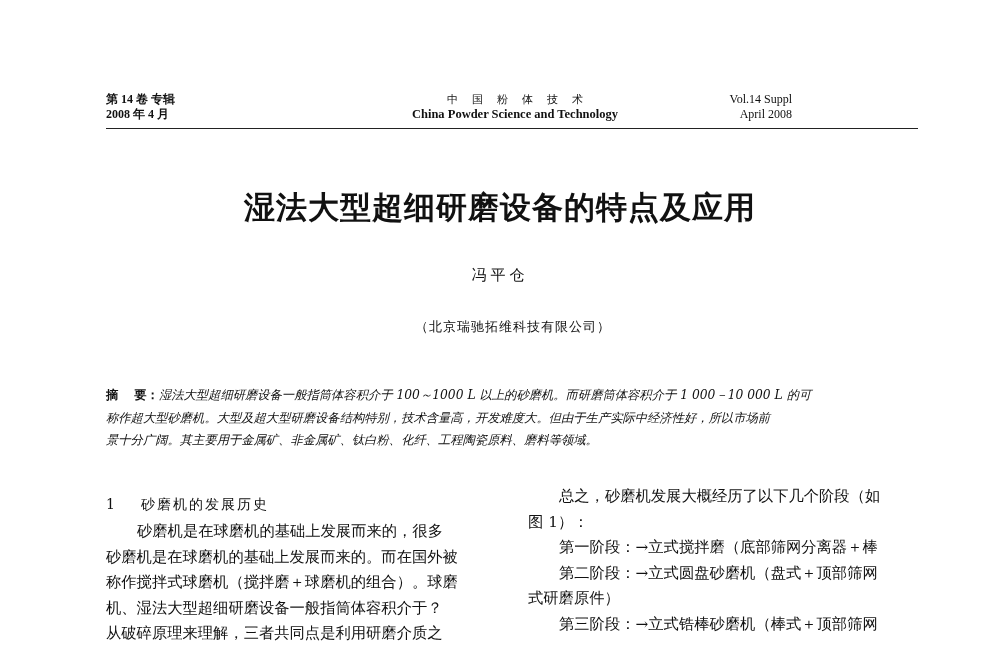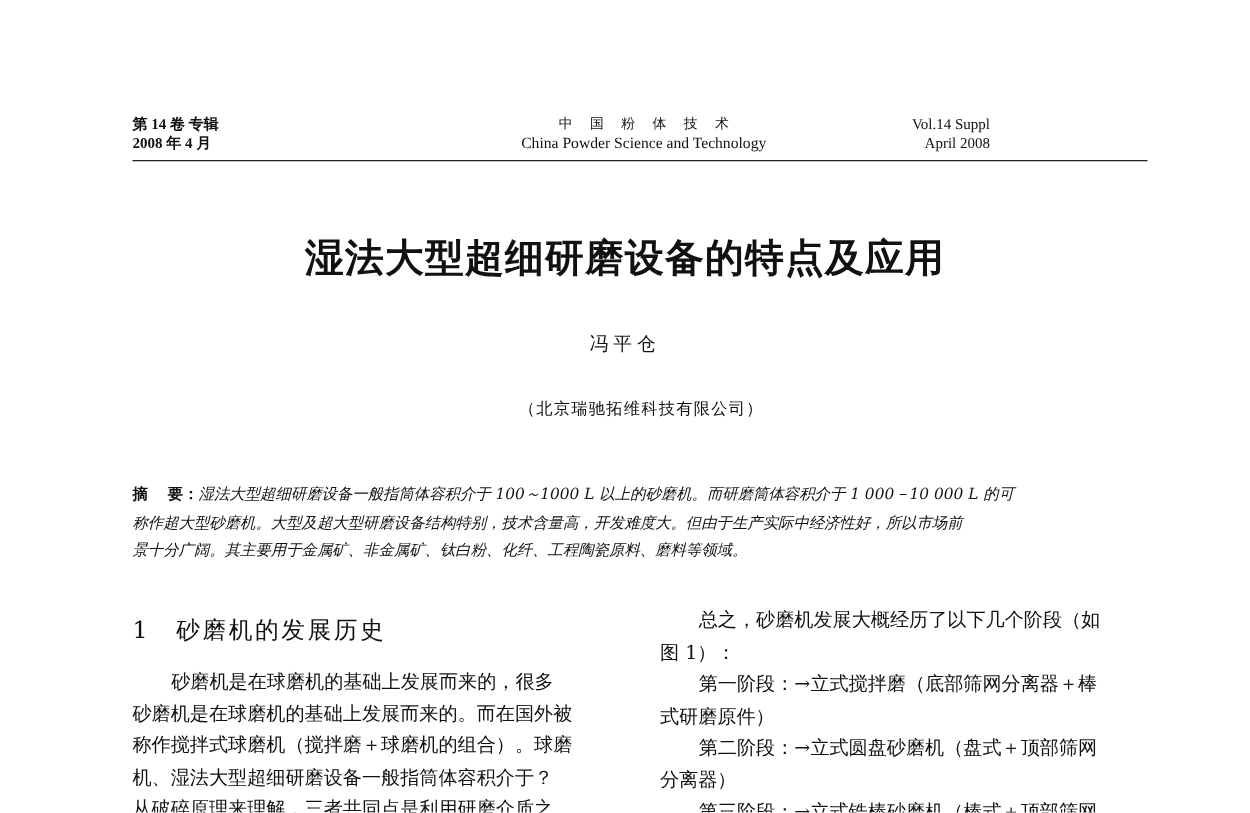--- a/index.html
+++ b/index.html
@@ -37,21 +37,21 @@
       font-family: "Liberation Serif", serif;
       font-size: 12px;
       line-height: 15px;
     }
     .hdr-center .cn {
       letter-spacing: 14px;
       font-size: 11px;
       padding-left: 14px;
     }
     .hdr-center .en {
-      font-weight: normal;
+      font-weight: bold;
       font-size: 12.5px;
     }
     .hdr-right {
       position: absolute;
       right: 82px; top: 92px;
       text-align: right;
       font-family: "Liberation Serif", serif;
       font-size: 12px;
       line-height: 15px;
     }
@@ -111,23 +111,23 @@
     .col {
       position: absolute;
       top: 490px;
       font-size: 15.3px;
       line-height: 25.5px;
       white-space: nowrap;
     }
     .col.left { left: 106px; width: 395px; }
     .col.right { left: 528px; top: 484px; width: 395px; }
     .sec-head {
-      font-size: 19px;
+      font-size: 14px;
       line-height: 28px;
-      margin-bottom: 15px;
+      margin-bottom: 1px;
       letter-spacing: 2px;
     }
     .sec-head .num { display: inline-block; width: 35px; letter-spacing: 0; }
     .ln { display: block; }
     .ind { padding-left: 31px; }
   </style>
 </head>
 <body>
 
 <div class="page">
@@ -167,19 +167,18 @@
     <span class="ln">砂磨机是在球磨机的基础上发展而来的。而在国外被</span>
     <span class="ln">称作搅拌式球磨机（搅拌磨＋球磨机的组合）。球磨</span>
     <span class="ln">机、湿法大型超细研磨设备一般指筒体容积介于？</span>
     <span class="ln">从破碎原理来理解，三者共同点是利用研磨介质之</span>
   </div>
 
   <div class="col right">
     <span class="ln ind">总之，砂磨机发展大概经历了以下几个阶段（如</span>
     <span class="ln">图 1）：</span>
     <span class="ln ind">第一阶段：→立式搅拌磨（底部筛网分离器＋棒</span>
+    <span class="ln ind">第二阶段：→立式圆盘砂磨机（盘式＋顶部筛网</span>
     <span class="ln">式研磨原件）</span>
-    <span class="ln ind">第二阶段：→立式圆盘砂磨机（盘式＋顶部筛网</span>
-    <span class="ln">分离器）</span>
     <span class="ln ind">第三阶段：→立式锆棒砂磨机（棒式＋顶部筛网</span>
   </div>
 
 </div>
 
 </body></html>

